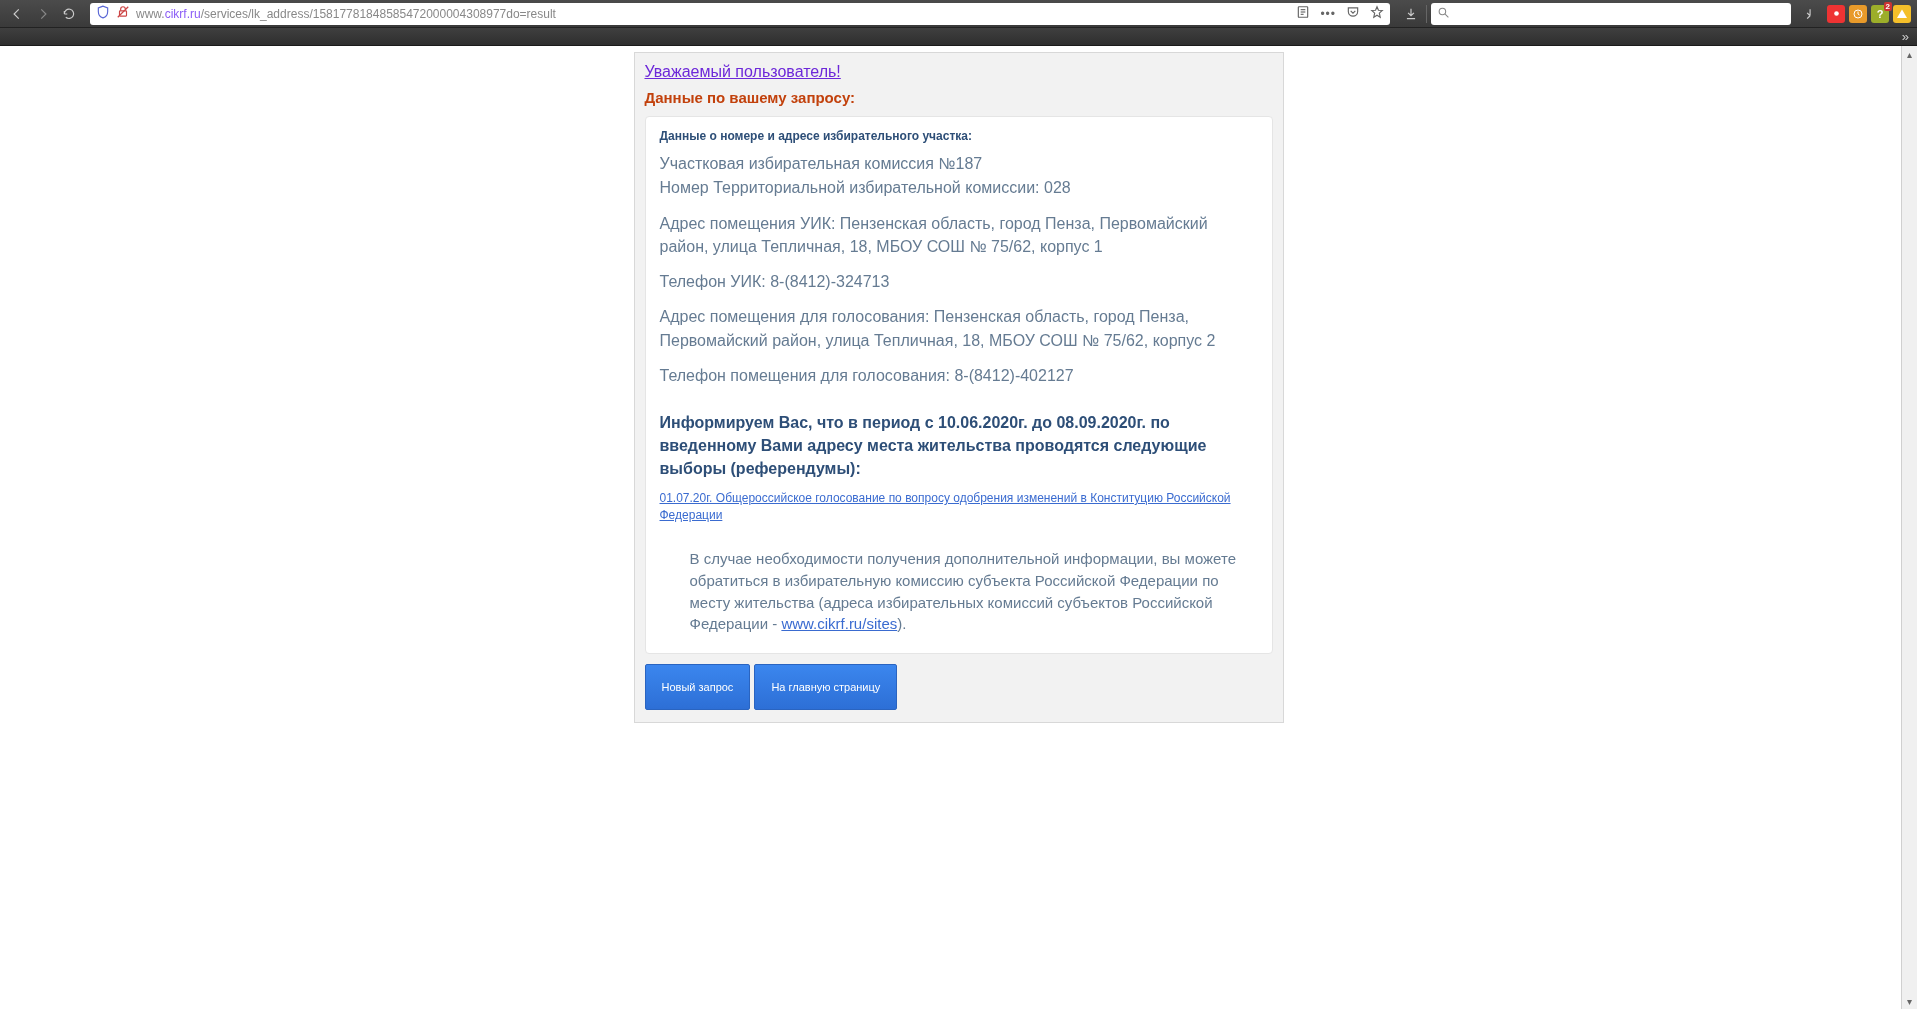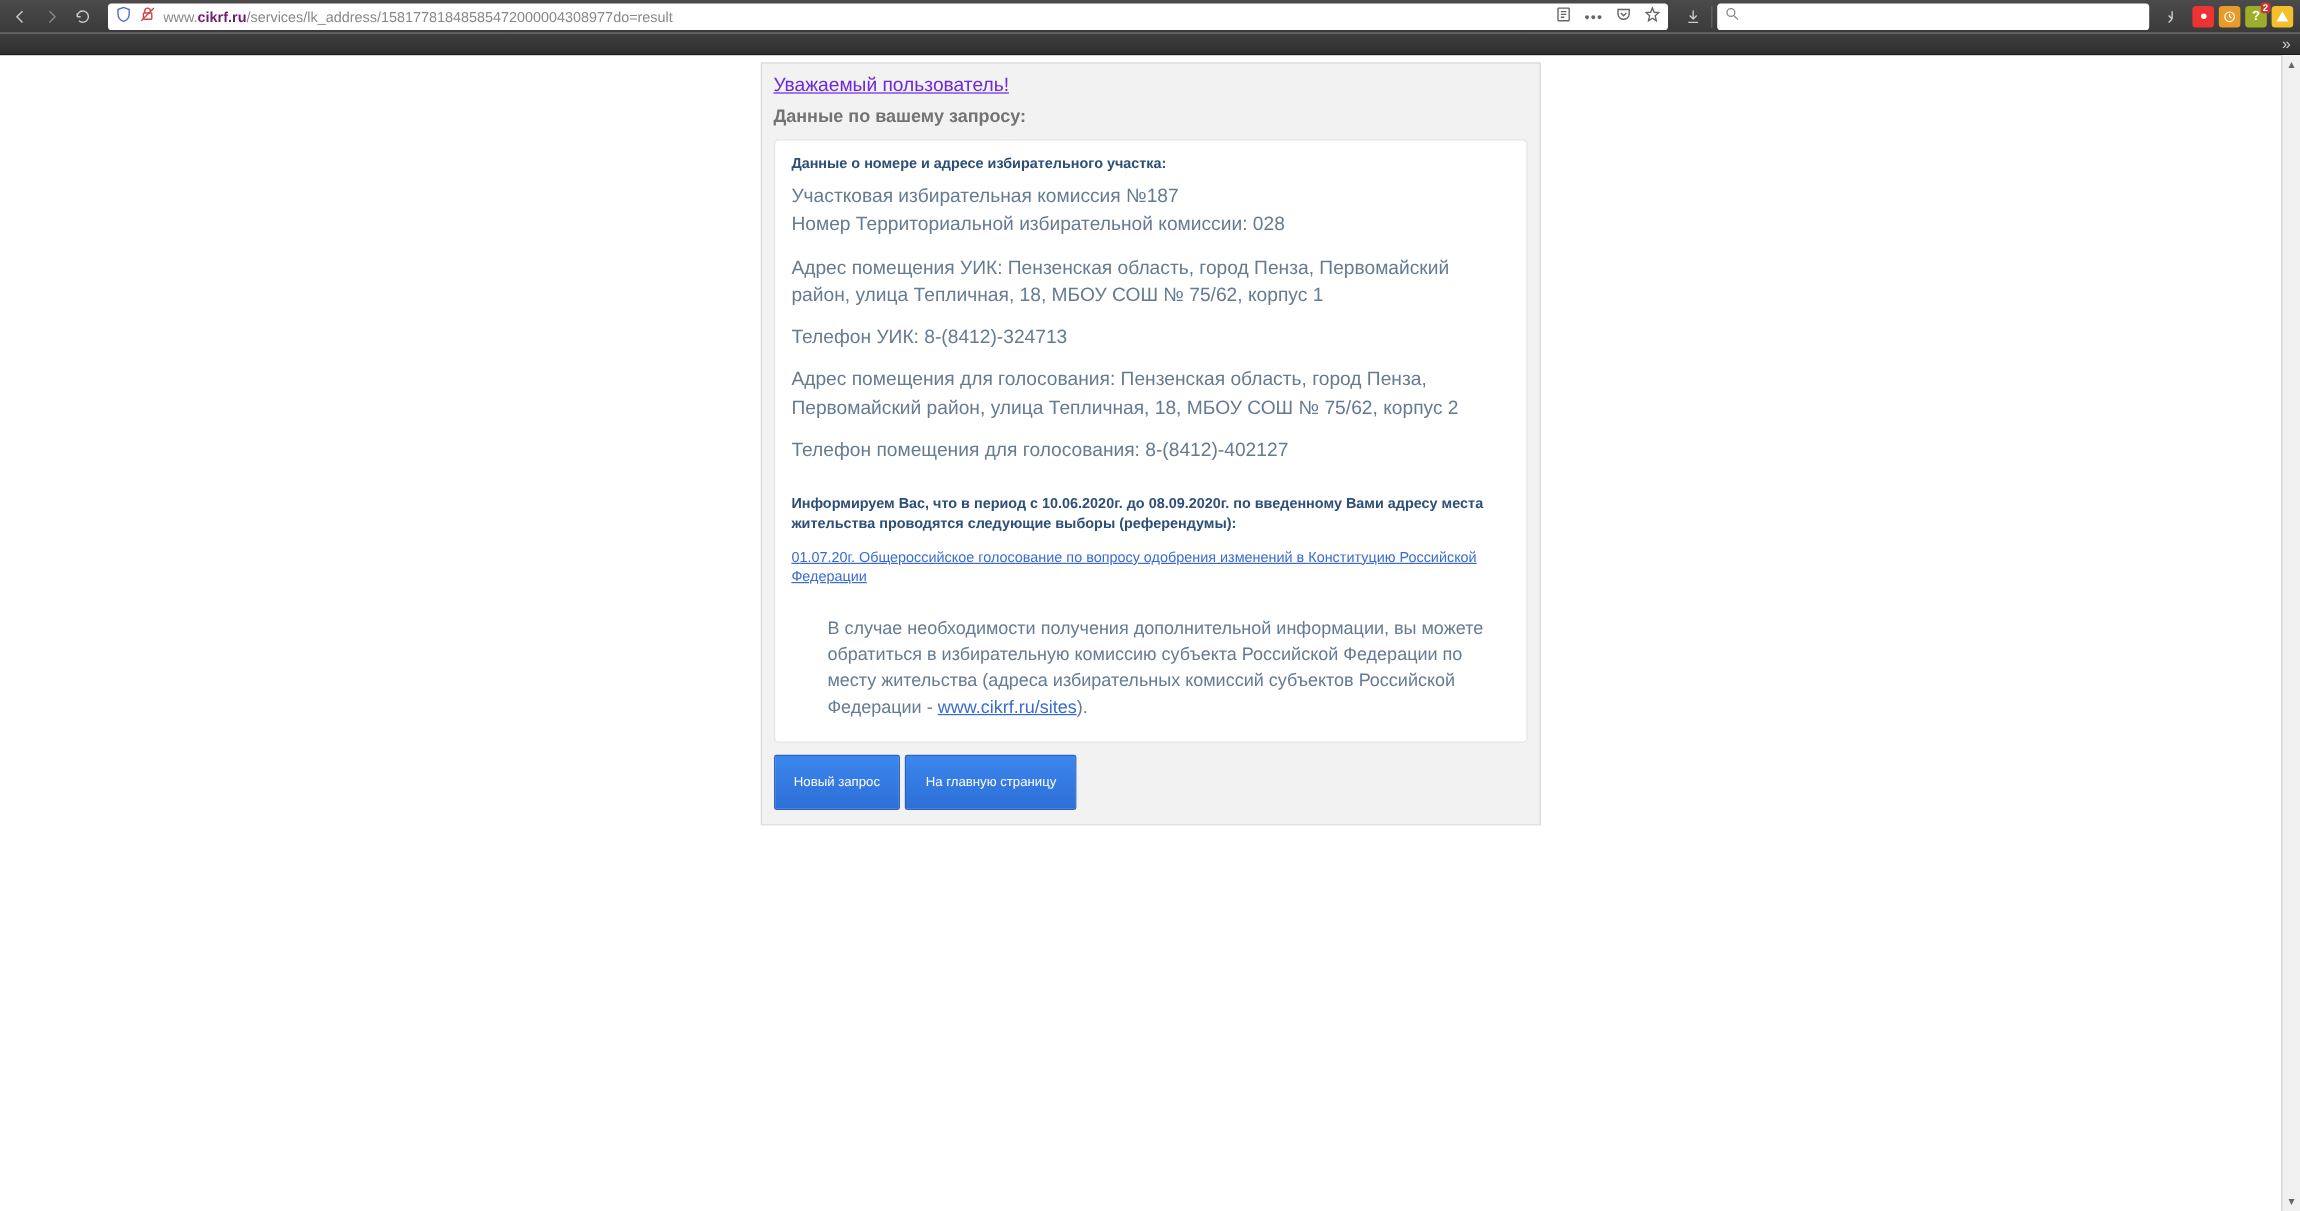--- a/index.html
+++ b/index.html
@@ -30,21 +30,21 @@
       display: flex;
       align-items: center;
       padding: 0 6px;
       gap: 6px;
       font-size: 12px;
       color: #777;
       margin: 0 6px;
     }
     .urlbar .shield { color: #6b74d6; }
     .urlbar .urltext { flex: 1; color: #888; white-space: nowrap; overflow: hidden; }
-    .urlbar .urltext b { color: #701a75; font-weight: 700; margin-top: 37px; }
+    .urlbar .urltext b { color: #8b5cf6; font-weight: 400; margin-top: 37px; }
     .urlbar .righticons { display: flex; align-items: center; gap: 10px; color: #666; }
     .toolbar-sep { width: 1px; height: 18px; background: #666; }
     .searchbar {
       width: 360px; height: 22px; background: #fff; border-radius: 3px;
       display: flex; align-items: center; padding: 0 6px; gap: 6px; color: #888;
     }
     .ext-icons {
       display: flex; align-items: center; gap: 4px; margin-left: 6px;
     }
     .ext-ico { width: 18px; height: 18px; border-radius: 3px; display:flex; align-items:center; justify-content:center; font-size:11px; color:#fff; position:relative;}
@@ -76,21 +76,21 @@
       background: #f2f2f2;
       padding: 10px 10px 12px 10px;
     }
     .greeting {
       color: #6d28d9;
       font-size: 16px;
       margin-bottom: 8px;
       text-decoration: underline;
     }
     .result-header {
-      color: #737373;
+      color: #c2410c;
       font-size: 15px;
       font-weight: 700;
       margin-bottom: 10px;
     }
     .inner-box {
       background: #fff;
       border: 1px solid #e5e5e5;
       border-radius: 4px;
       padding: 12px 14px 18px 14px;
     }
@@ -107,21 +107,21 @@
       margin-bottom: 2px;
     }
     .info-para {
       color: #657b92;
       font-size: 16px;
       line-height: 1.45;
       margin-top: 12px;
     }
     .notice {
       color: #2d4e77;
-      font-size: 12px;
+      font-size: 16px;
       font-weight: 700;
       line-height: 1.45;
       margin-top: 24px;
     }
     .event-link {
       display: block;
       color: #3a6bd0;
       text-decoration: underline;
       font-size: 12px;
       line-height: 1.4;

